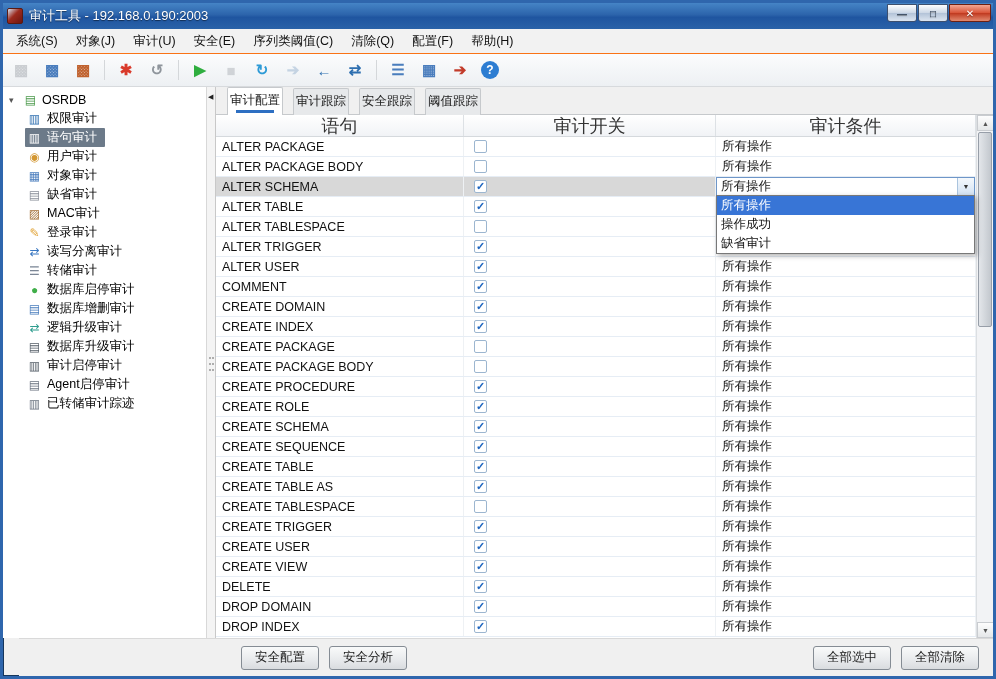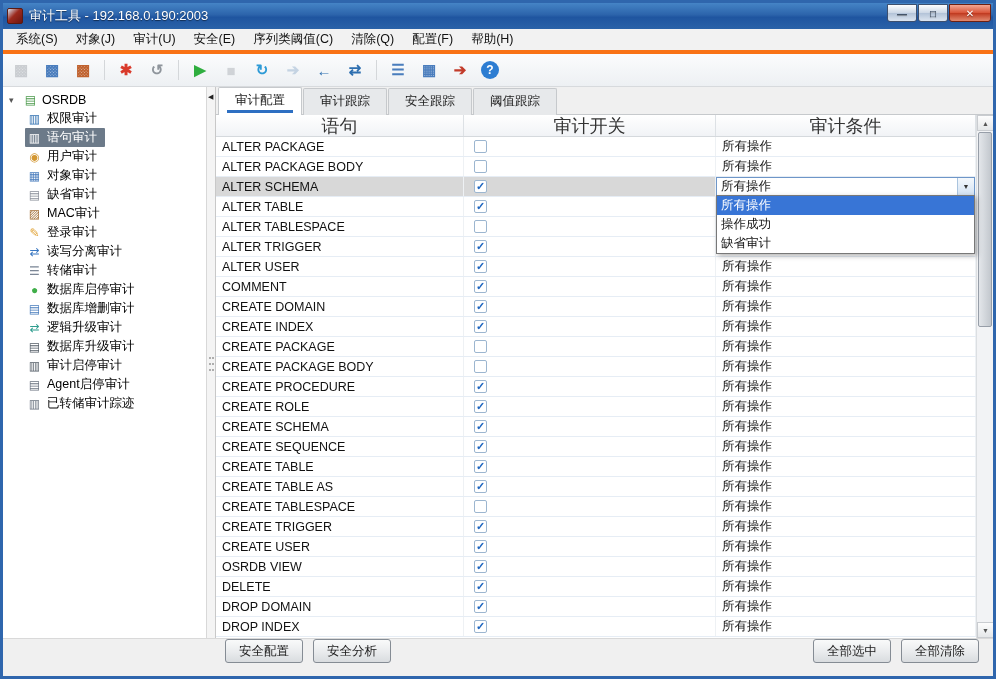--- a/index.html
+++ b/index.html
@@ -19,21 +19,21 @@
   .title{ flex:1; white-space:nowrap; overflow:hidden; }
   .win-controls{ display:flex; gap:1px; align-self:flex-start; margin-top:1px;}
   .wbtn{ height:18px; display:flex; align-items:center; justify-content:center; font-size:10px;
     border:1px solid #3d4f6d; border-radius:0 0 3px 3px; color:#1c2c42;
     background:linear-gradient(180deg,#fdfdfe 0%,#cdd8e6 48%,#b3c3d8 52%,#dce5f0 100%); cursor:default;}
   .wbtn.min,.wbtn.max{ width:30px; }
   .wbtn.close{ width:42px; color:#fff; text-shadow:0 1px 1px rgba(0,0,0,.4);
     background:linear-gradient(180deg,#f4a693 0%,#d9563a 48%,#c03a20 52%,#e28a70 100%); border-color:#6d2012;}
   
   .menubar{ height:25px; flex:0 0 25px; display:flex; align-items:center; background:#f2f2f2;
-    border-bottom:4px solid #f97316; font-size:12.5px; color:#111; padding-left:4px;}
+    border-bottom:1px solid #f97316; font-size:12.5px; color:#111; padding-left:4px;}
   .menu-item{ padding:3px 9px; border-radius:2px; }
   
   .toolbar{ height:33px; flex:0 0 33px; display:flex; align-items:center; gap:11px; padding-left:8px;
     background:linear-gradient(180deg,#fbfcfd,#edf0f3); border-bottom:1px solid #d7dadd;}
   .tico{ width:20px; height:20px; display:flex; align-items:center; justify-content:center;
     font-size:15px; font-weight:bold; }
   .tico.disabled{ opacity:.55; }
   .tico.help-circle{ width:18px; height:18px; border-radius:50%; font-size:12px; }
   .tsep{ width:1px; height:20px; background:#d4d7da; }
   
@@ -47,22 +47,22 @@
   .tree-item.selected .ti-inner{ background:#6c7a89; color:#fff; }
   .splitter{ width:10px; flex:0 0 10px; background:#f4f4f4; border-left:1px solid #d8d8d8;
     border-right:1px solid #c8c8c8; position:relative;}
   .collapse{ position:absolute; top:6px; left:1px; font-size:7px; color:#222; }
   .grip{ position:absolute; top:270px; left:2px; width:2px; height:2px; background:#979797; border-radius:50%;
     box-shadow:0 6px 0 #979797, 0 12px 0 #979797, 3px 0 0 #979797, 3px 6px 0 #979797, 3px 12px 0 #979797;}
   .main{ flex:1; display:flex; flex-direction:column; min-width:0; background:#f0f0f0;}
   
   .tabstrip{ height:28px; flex:0 0 28px; display:flex; align-items:flex-end; gap:1px; padding-left:2px;
     background:#f0f0f0; border-bottom:1px solid #c6c9cc;}
-  .tab{ padding:4px 16px 5px; font-size:12.5px; border:1px solid #c6c9cc; border-bottom:none;
-    border-radius:2px 2px 0 0; background:#e7e9eb; color:#222; position:relative; top:1px;}
+  .tab{ padding:4px 2px 5px; font-size:12.5px; border:1px solid #c6c9cc; border-bottom:none;
+    border-radius:2px 2px 0 0; background:#e7e9eb; color:#222; position:relative; top:1px;margin-left:9px;}
   .tab.active{ background:#fff; padding-bottom:6px; top:1px; }
   .tab.active::after{ content:""; position:absolute; left:8px; right:8px; bottom:2px; height:3px; background:#2d6fc2;}
   
   .tablewrap{ flex:1; position:relative; background:#fff; overflow:hidden; }
   .thead{ display:flex; height:22px; margin-right:17px; background:linear-gradient(180deg,#ffffff,#f1f3f6);
     border-bottom:1px solid #d5d9dd; font-size:18px; color:#333;}
   .th{ display:flex; align-items:center; justify-content:center; border-right:1px solid #dde1e5;}
   .c1{ width:248px; flex:0 0 248px; }
   .c2{ width:252px; flex:0 0 252px; }
   .c3{ flex:1;font-family:Liberation Serif, serif; }
@@ -89,21 +89,21 @@
   
   .vscroll{ position:absolute; top:0; right:0; bottom:0; width:17px; background:#f2f3f5; border-left:1px solid #dcdfe2;}
   .sarrow{ position:absolute; left:0; width:17px; height:16px; display:flex; align-items:center; justify-content:center;
     font-size:7px; color:#555; background:linear-gradient(180deg,#fdfdfd,#e5e7e9); border:1px solid #c9ccd0;}
   .sarrow.up{ top:0; }
   .sarrow.down{ bottom:0; }
   .sthumb{ position:absolute; top:17px; left:1px; right:1px; height:195px; border:1px solid #979ea8; border-radius:2px;
     background:linear-gradient(90deg,#e3e6ea,#c2c7cd);}
   
   .footer{ height:38px; flex:0 0 38px; background:#f0f0f0; border-top:1px solid #d9d9d9;
-    display:flex; align-items:flex-start; justify-content:space-between; padding:0 14px 0 222px;}
+    display:flex; align-items:center; justify-content:space-between; padding:0 14px 0 222px;margin-left:16px;}
   .fgroup{ display:flex; gap:10px; }
   .btn{ min-width:72px; height:24px; display:flex; align-items:center; justify-content:center; padding:0 13px;
     font-size:12.5px; color:#1a1a1a; border:1px solid #858c94; border-radius:3px;
     background:linear-gradient(180deg,#f9fafa 0%,#e9ebed 55%,#d9dcdf 100%);}
 </style>
 </head>
 <body>
 
 <div class="window">
 
@@ -427,21 +427,21 @@
               <div class="td td3 c3">所有操作</div>
             </div>
             <div class="tr">
               <div class="td td1 c1">CREATE USER</div>
               <div class="td td2 c2">
                 <span class="cb on">✓</span>
               </div>
               <div class="td td3 c3">所有操作</div>
             </div>
             <div class="tr">
-              <div class="td td1 c1">OSRDB VIEW</div>
+              <div class="td td1 c1">CREATE VIEW</div>
               <div class="td td2 c2">
                 <span class="cb on">✓</span>
               </div>
               <div class="td td3 c3">所有操作</div>
             </div>
             <div class="tr">
               <div class="td td1 c1">DELETE</div>
               <div class="td td2 c2">
                 <span class="cb on">✓</span>
               </div>

